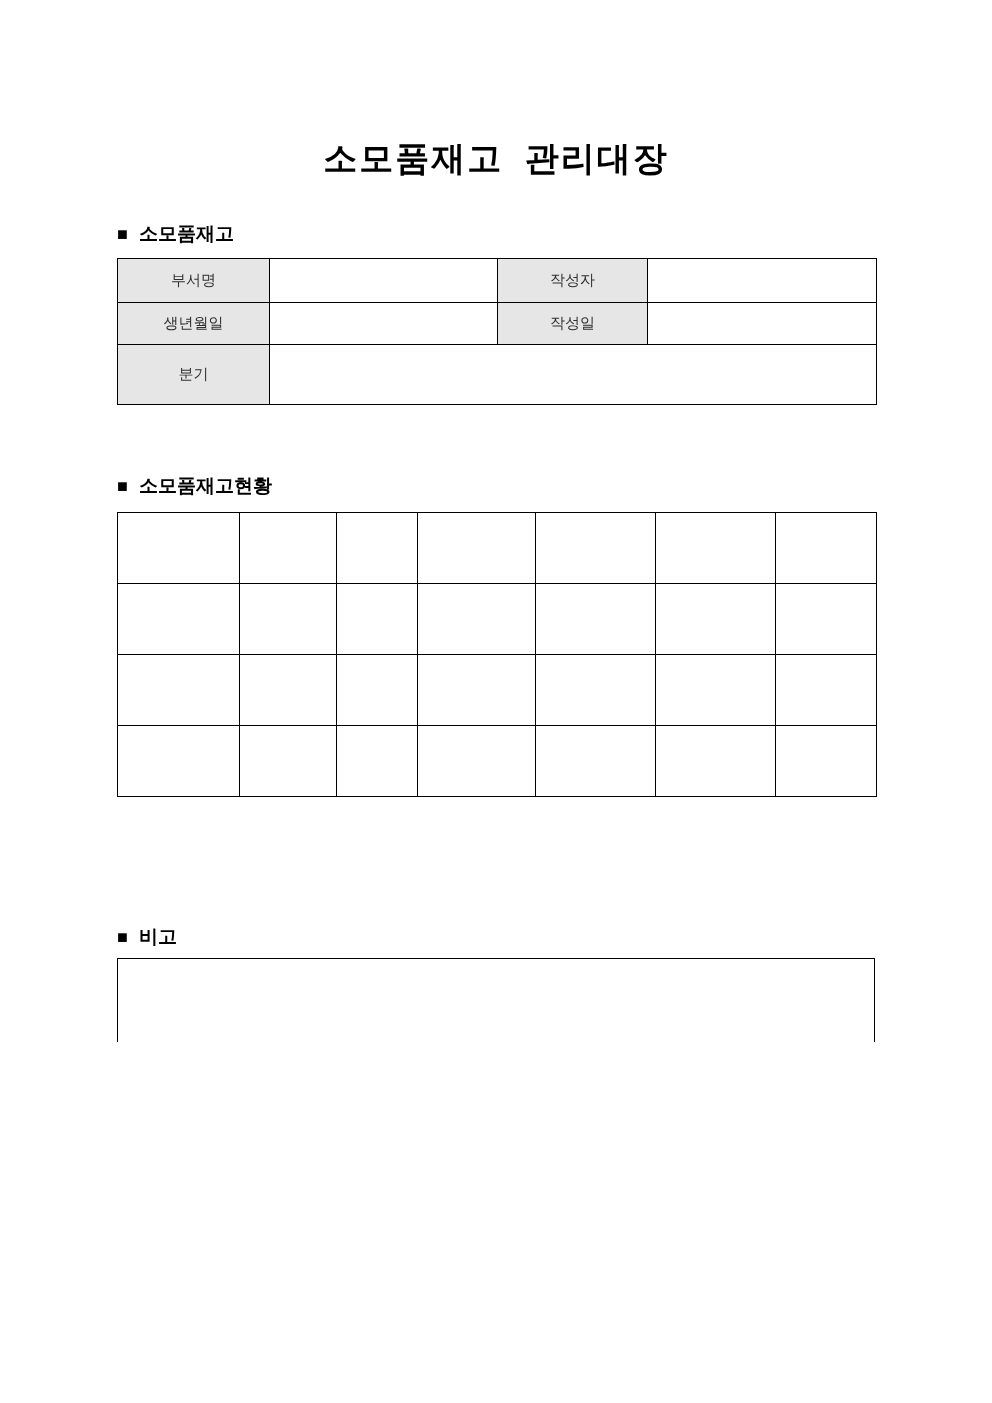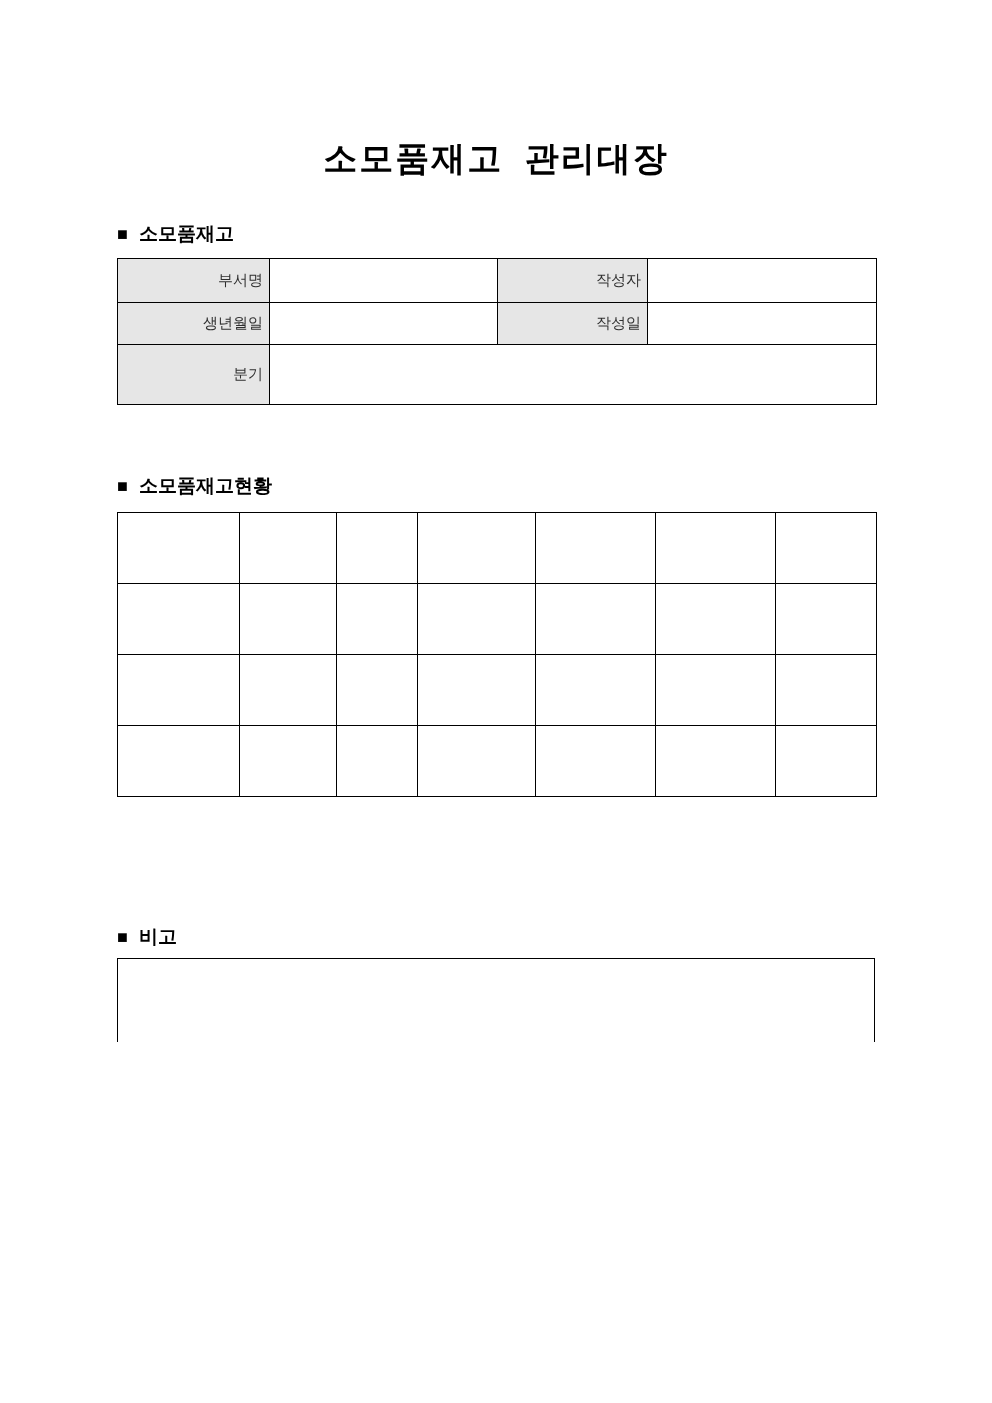--- a/index.html
+++ b/index.html
@@ -53,21 +53,21 @@
   td, th {
     border: 1px solid #000000;
     padding: 0 6px;
     font-size: 15px;
     font-weight: normal;
     vertical-align: middle;
     overflow: hidden;
   }
   .fill {
     background: #e6e6e6;
-    text-align: right;
+    text-align: center;
     color: #2f2f2f;
   }
   .value-cell { background: #ffffff; }
 
   .basic-info-table {
     left: 117px;
     top: 258px;
     width: 759px;
   }
   .basic-info-table tr.r1 { height: 44px; }

